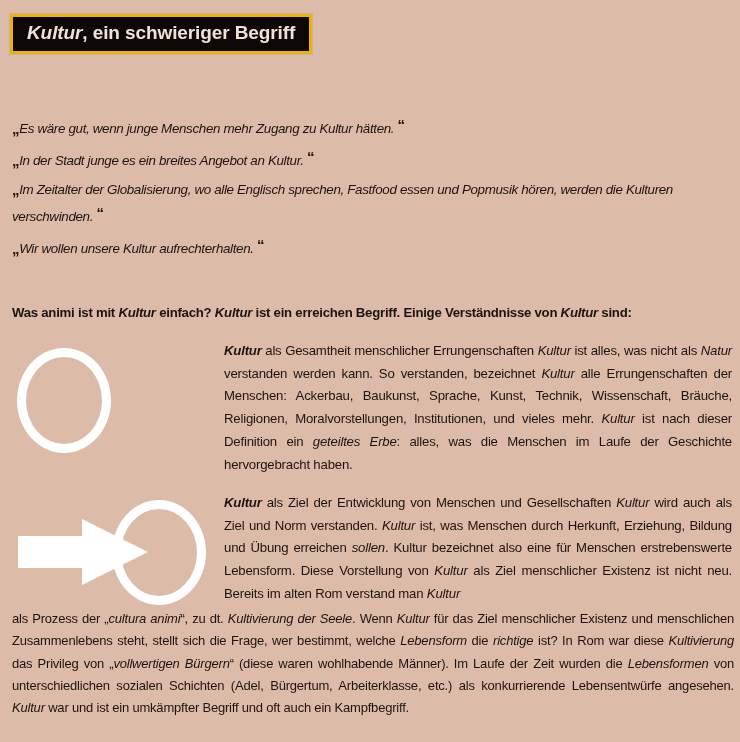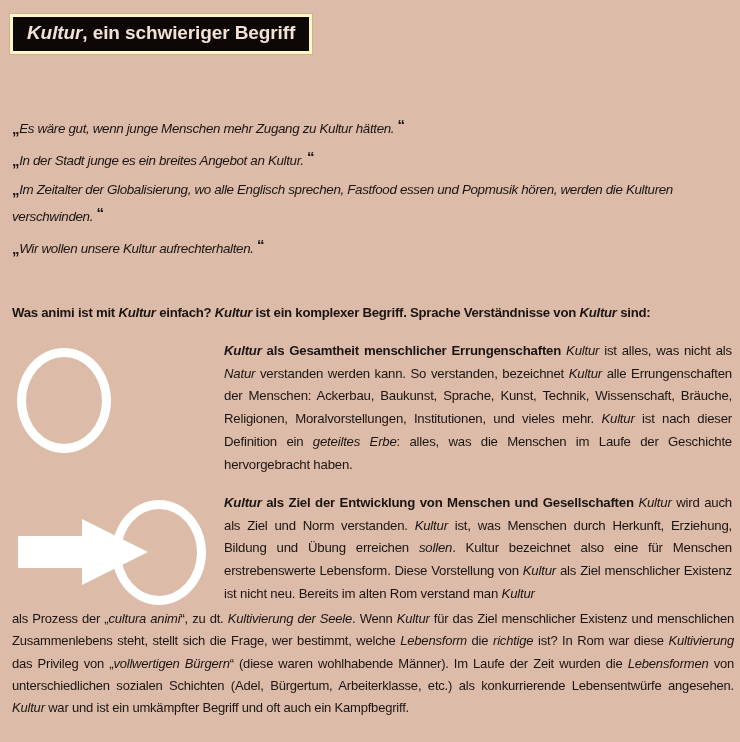--- a/index.html
+++ b/index.html
@@ -23,21 +23,21 @@
     box-sizing: border-box;
     padding: 0;
   }
 
   
   .title-wrap {
     position: absolute;
     left: 10px;
     top: 14px;
     padding: 3px;
-    background: #fef9c3;
+    background: #eab308;
     box-shadow: 0 0 0 1px #cfae9a;
   }
   .title-box {
     background: #0d0806;
     padding: 5px 14px 7px 14px;
   }
   .title-text {
     font-family: "Liberation Sans", sans-serif;
     font-size: 19px;
     font-weight: 700;
@@ -147,21 +147,21 @@
   .body-col {
     position: absolute;
     left: 224px;
     width: 508px;
     font-size: 13.2px;
     line-height: 1.72;
     letter-spacing: -0.2px;
     text-align: justify;
     top: 0;
   }
-  .body-col .b { font-weight: 700; }
+  .body-col .b { font-weight: 400; }
   .body-col .it { font-style: italic; }
   .body-col .bi { font-weight: 700; font-style: italic; }
 
   .full-col {
     position: absolute;
     left: 12px;
     top: 608px;
     width: 722px;
     font-size: 13px;
     line-height: 1.72;
@@ -182,21 +182,21 @@
   </div>
 
 
   <div class="quotes">
     <div class="quote"><span class="qm">„</span><span>Es wäre gut, wenn junge Menschen mehr Zugang zu Kultur hätten.</span> <span class="qm-close">“</span></div>
     <div class="quote"><span class="qm">„</span><span>In der Stadt junge es ein breites Angebot an Kultur.</span> <span class="qm-close">“</span></div>
     <div class="quote"><span class="qm">„</span><span>Im Zeitalter der Globalisierung, wo alle Englisch sprechen, Fastfood essen und Popmusik hören, werden die Kulturen verschwinden.</span> <span class="qm-close">“</span></div>
     <div class="quote"><span class="qm">„</span><span>Wir wollen unsere Kultur aufrechterhalten.</span> <span class="qm-close">“</span></div>
   </div>
 
-  <div class="question"><span>Was animi ist mit </span><span class="it">Kultur</span><span> einfach? </span><span class="it">Kultur</span><span> ist ein komplexer Begriff. Sprache Verständnisse von </span><span class="it">Kultur</span><span> sind:</span></div>
+  <div class="question"><span>Was animi ist mit </span><span class="it">Kultur</span><span> einfach? </span><span class="it">Kultur</span><span> ist ein erreichen Begriff. Einige Verständnisse von </span><span class="it">Kultur</span><span> sind:</span></div>
 
   <div class="section-one">
     <div class="ico-circle"></div>
     <div class="body-col"><span class="bi">Kultur</span><span class="b"> als Gesamtheit menschlicher Errungenschaften </span><span class="it">Kultur</span><span> ist alles, was nicht als </span><span class="it">Natur</span><span> verstanden werden kann. So verstanden, bezeichnet </span><span class="it">Kultur</span><span> alle Errungenschaften der Menschen: Ackerbau, Baukunst, Sprache, Kunst, Technik, Wissenschaft, Bräuche, Religionen, Moralvorstellungen, Institutionen, und vieles mehr. </span><span class="it">Kultur</span><span> ist nach dieser Definition ein </span><span class="it">geteiltes Erbe</span><span>: alles, was die Menschen im Laufe der Geschichte hervorgebracht haben.</span></div>
   </div>
 
   <div class="section-two">
     <svg class="ico-arrow" viewBox="0 0 130 66">
       <polygon points="0,17 64,17 64,0 130,33 64,66 64,49 0,49" fill="#ffffff"></polygon>
     </svg>

